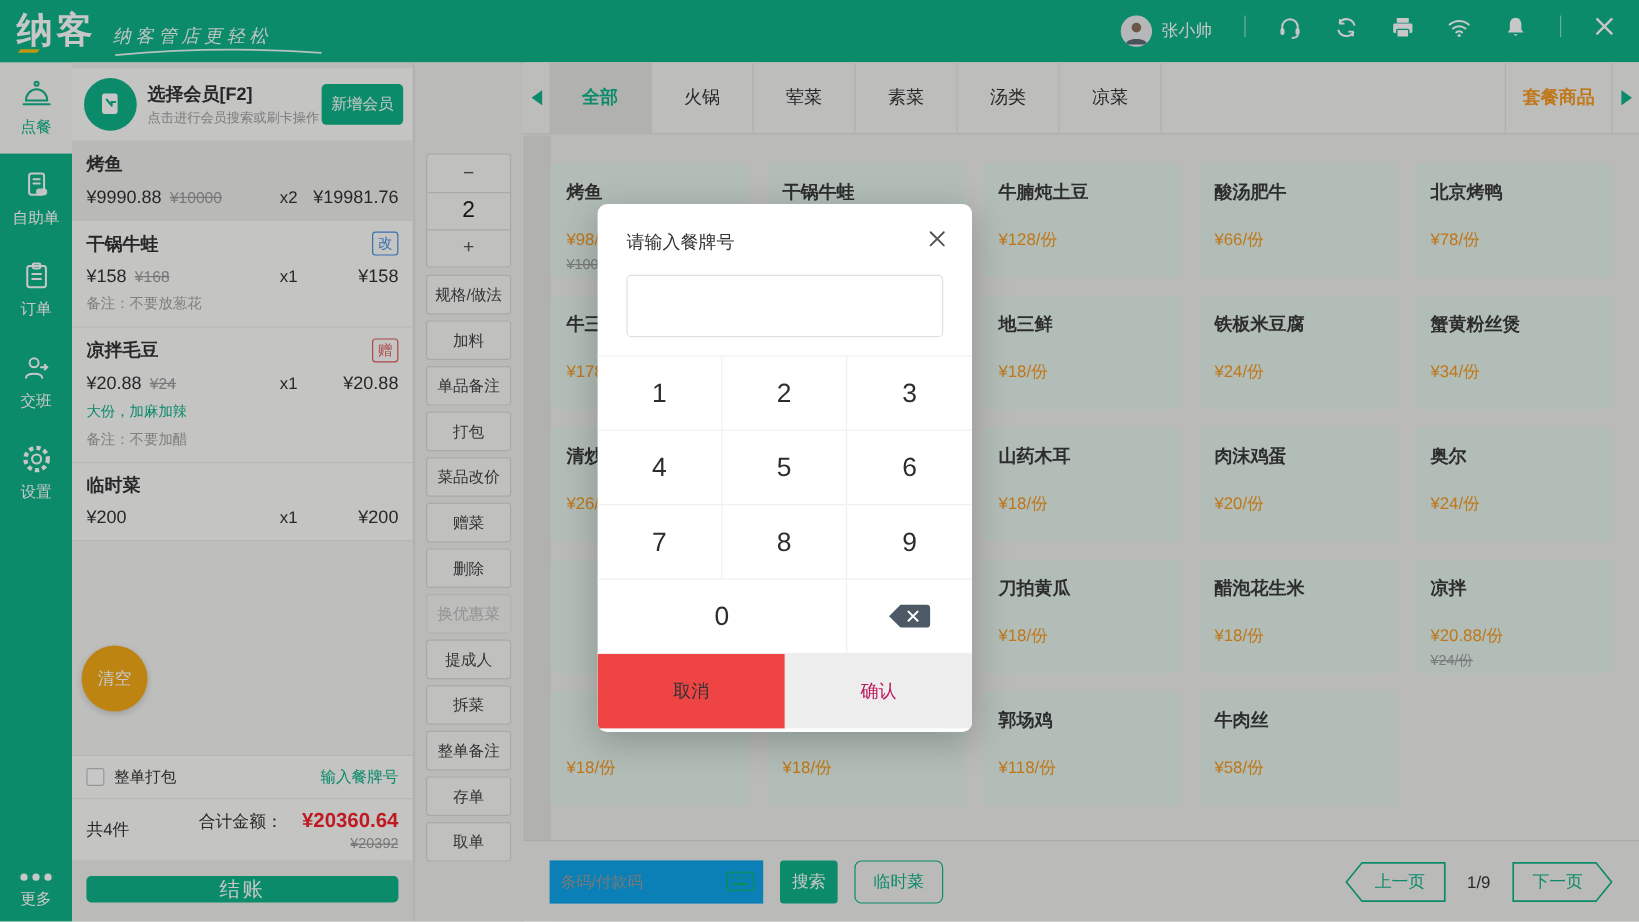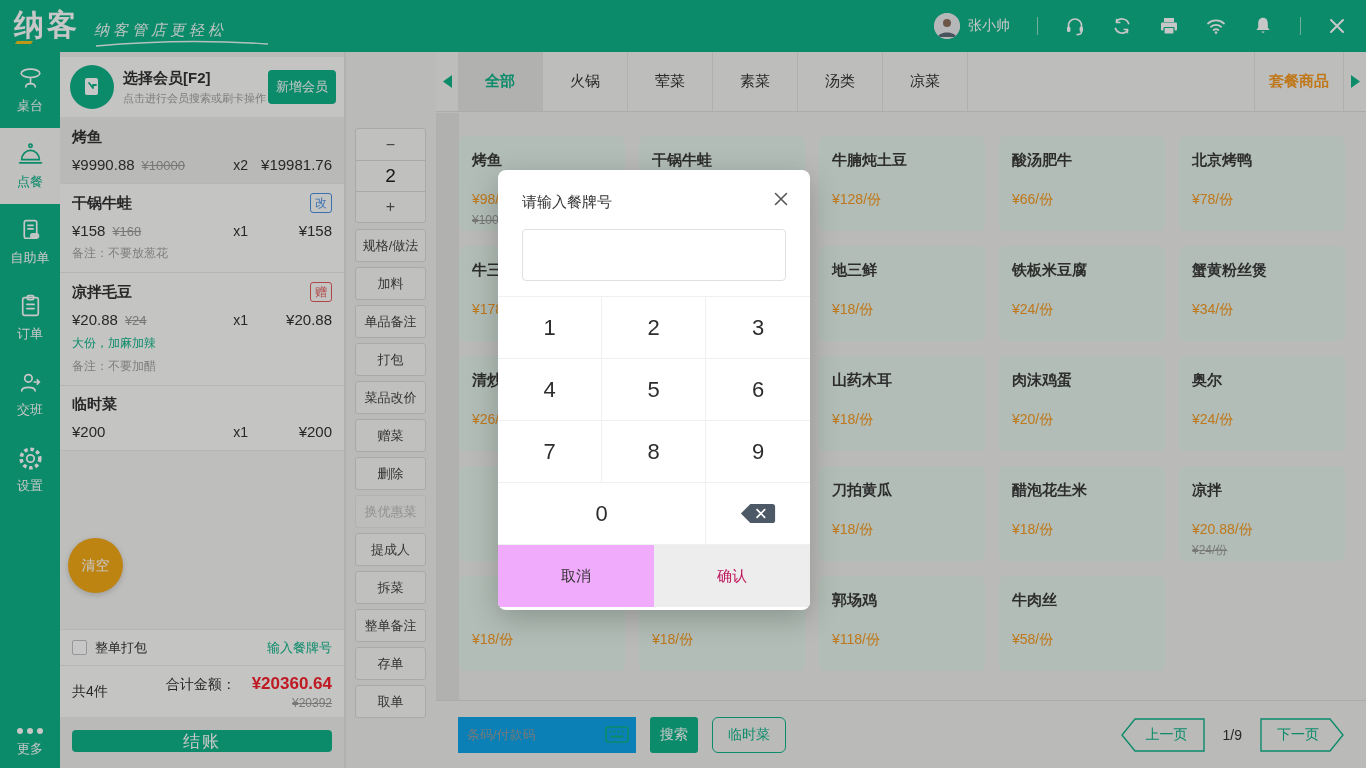--- a/index.html
+++ b/index.html
@@ -11,21 +11,21 @@
   body{width:1366px;height:768px;overflow:hidden;font-family:"Liberation Sans",sans-serif;background:#f0f0ee;}
   .app{position:relative;width:1366px;height:768px;overflow:hidden;}
 
   
   .top-header{position:absolute;inset:0 0 auto 0;height:52px;background:var(--green);display:flex;align-items:center;color:#fff;}
   .logo-wrap{display:flex;align-items:baseline;padding-left:14px;gap:14px;}
   .logo{font-size:30px;font-weight:bold;letter-spacing:3px;position:relative;}
   .logo::after{content:"";position:absolute;left:2px;bottom:2px;width:16px;height:3px;background:#f6c21c;transform:skewX(-35deg);}
   .slogan-box{display:flex;flex-direction:column;}
   .slogan{font-size:15px;font-style:italic;letter-spacing:4px;opacity:.95;}
-  .hdr-right{margin-left:auto;display:flex;align-items:center;gap:27px;padding-right:20px;}
+  .hdr-right{margin-left:auto;display:flex;gap:27px;padding-right:20px;}
   .hdr-user{display:flex;align-items:center;gap:8px;font-size:14px;}
   .avatar{width:26px;height:26px;border-radius:50%;background:#e3e6e8;display:flex;align-items:center;justify-content:center;overflow:hidden;}
   .hdr-sep{width:1px;height:18px;background:rgba(255,255,255,.55);}
   .hicon{width:20px;height:20px;display:block;}
   .hicon.big{width:18px;height:18px;}
 
   
   .sidebar{position:absolute;top:52px;left:0;bottom:0;width:60px;background:var(--green);}
   .side-item{height:76px;display:flex;flex-direction:column;align-items:center;justify-content:center;gap:5px;color:#fff;font-size:13px;cursor:pointer;}
   .side-item.active{background:#f6f6f4;color:var(--green);}
@@ -113,21 +113,21 @@
   .overlay{position:absolute;inset:0;background:rgba(0,0,0,.22);z-index:90;}
   .modal{position:absolute;left:498px;top:170px;width:312px;height:440px;background:#fff;border-radius:8px;z-index:100;overflow:hidden;box-shadow:0 8px 30px rgba(0,0,0,.22);}
   .modal-title{padding:23px 24px 0;font-size:15px;color:#333;}
   .modal-close{position:absolute;top:20px;right:20px;width:18px;height:18px;cursor:pointer;}
   .modal-input{display:block;width:264px;height:52px;margin:17px 24px 0;border:1px solid #e0e0e0;border-radius:4px;outline:none;font-size:18px;padding:0 10px;font-family:"Liberation Sans",sans-serif;}
   .kp{margin-top:15px;border-top:1px solid #f0f0f0;display:grid;grid-template-columns:1fr 1fr 1fr;}
   .kp-cell{height:62px;display:flex;align-items:center;justify-content:center;font-size:22px;color:#2d2d2d;border-bottom:1px solid #f0f0f0;border-right:1px solid #f0f0f0;cursor:pointer;}
   .kp-cell.no-br{border-right:none;}
   .kp-zero{grid-column:1/3;}
   .modal-foot{display:flex;height:62px;}
-  .mf-cancel{flex:1;display:flex;align-items:center;justify-content:center;font-size:15px;color:#333;background:#f0abfc;cursor:pointer;}
+  .mf-cancel{flex:1;display:flex;align-items:center;justify-content:center;font-size:15px;color:#333;background:#ef4444;cursor:pointer;}
   .mf-confirm{flex:1;display:flex;align-items:center;justify-content:center;font-size:15px;color:#be185d;background:#ededed;cursor:pointer;}
 </style>
 </head>
 <body>
 
 <div class="app">
 
   <div class="top-header">
     <div class="logo-wrap">
       <div class="logo">纳客</div>
@@ -178,28 +178,20 @@
           <path d="M8.3 15.5a1.8 1.8 0 0 0 3.4 0z" fill="#fff"></path>
         </svg>
       <div class="hdr-sep"></div>
       <svg class="hicon big" viewBox="0 0 18 18" stroke="#fff" stroke-width="2" stroke-linecap="round">
           <path d="M3 3l12 12M15 3L3 15"></path>
         </svg>
     </div>
   </div>
 
   <div class="sidebar">
-    <div class="side-item">
-      <svg viewBox="0 0 26 26" fill="none" stroke="currentColor" stroke-width="1.6" stroke-linecap="round">
-          <ellipse cx="13" cy="8" rx="9" ry="4"></ellipse>
-          <path d="M13 12v6"></path>
-          <path d="M13 18c-2.4 0-4.4 1.2-4.6 3M13 18c2.4 0 4.4 1.2 4.6 3"></path>
-        </svg>
-      <span>桌台</span>
-    </div>
     <div class="side-item active">
       <svg viewBox="0 0 26 26" fill="none" stroke="currentColor" stroke-width="1.6" stroke-linecap="round">
           <circle cx="13" cy="4.6" r="1.6"></circle>
           <path d="M4.5 18c0-5 3.8-9 8.5-9s8.5 4 8.5 9z"></path>
           <path d="M2.5 21h21"></path>
         </svg>
       <span>点餐</span>
     </div>
     <div class="side-item">
       <svg viewBox="0 0 26 26" fill="none" stroke="currentColor" stroke-width="1.6" stroke-linecap="round">

